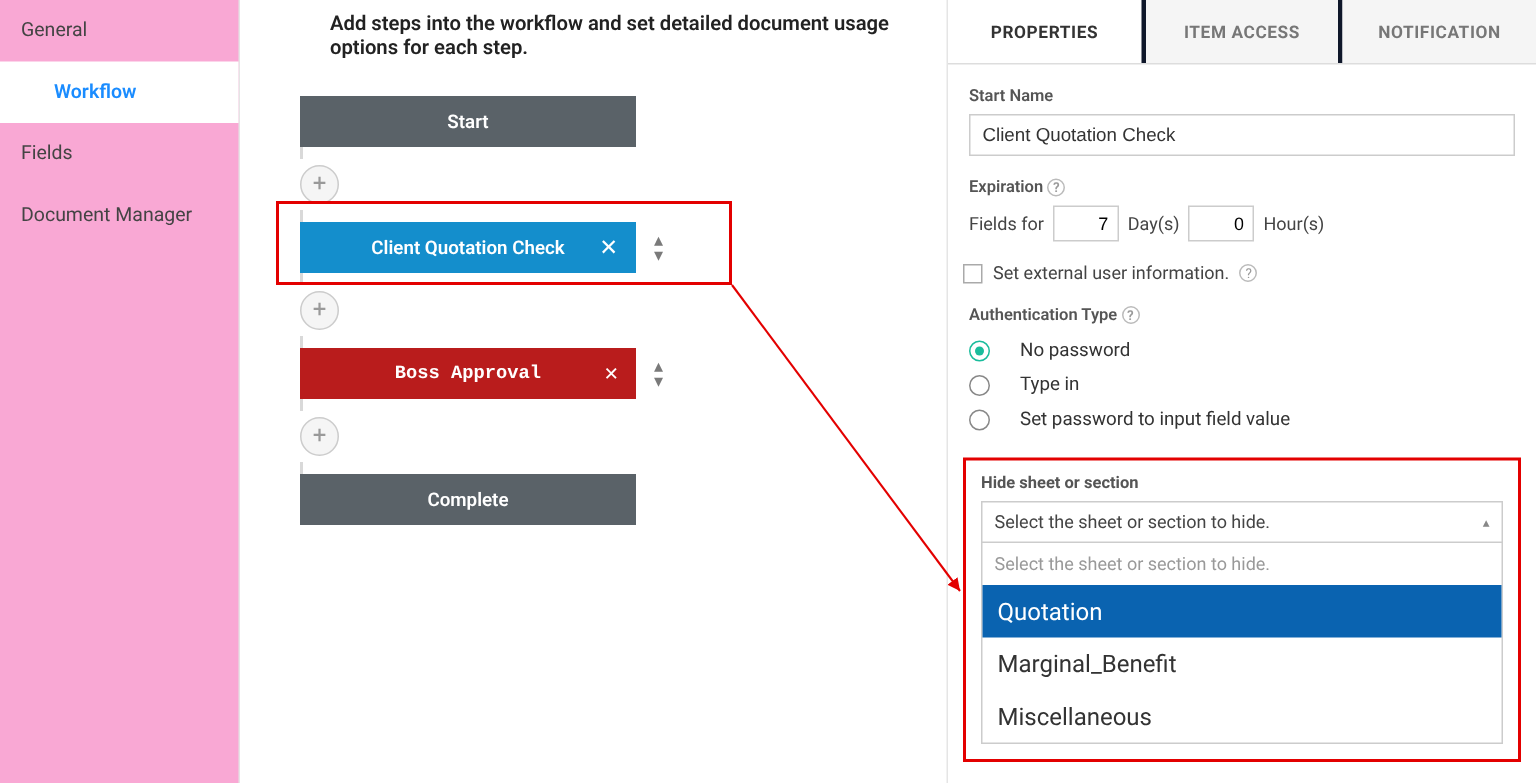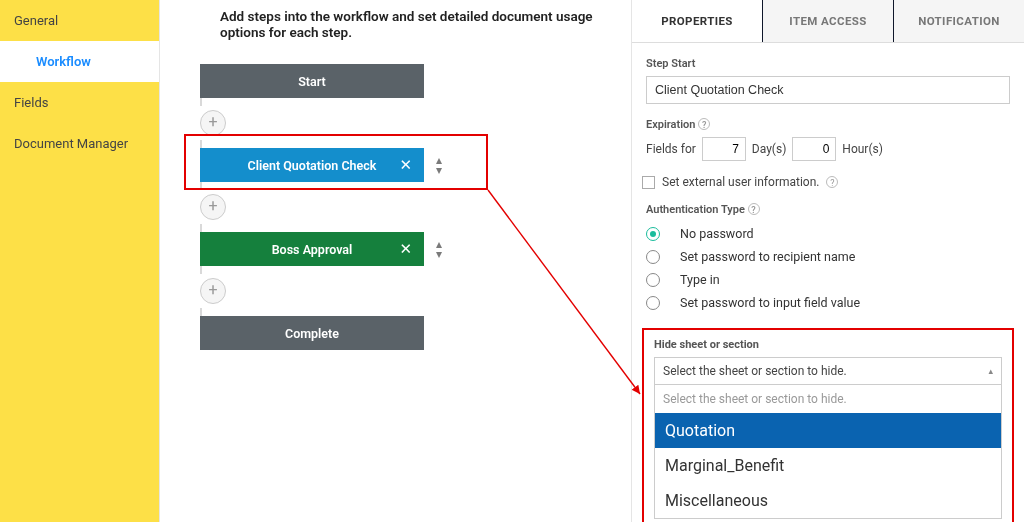--- a/index.html
+++ b/index.html
@@ -9,21 +9,21 @@
     font-size: 13px;
     color: #333;
     background: #fff;
     width: 1024px; height: 522px;
     overflow: hidden;
   }
   .app { display: flex; width: 1024px; height: 522px; }
   
   .sidebar {
     width: 160px;
-    background: #fde047;
+    background: #f9a8d4;
     border-right: 1px solid #e5e5e5;
     padding-top: 0;
   }
   .sidebar-item {
     padding: 13px 14px;
     color: #444;
     cursor: pointer;
     font-size: 13px;
   }
   .sidebar-item.active {
@@ -67,21 +67,21 @@
     display: flex;
     align-items: center;
     justify-content: center;
     color: #fff;
     font-size: 12.5px;
     font-weight: 600;
     position: relative;
   }
   .step.gray { background: #5a6268; }
   .step.blue { background: #148ecc; }
-  .step.teal { background: #15803d; }
+  .step.teal { background: #b91c1c; font-family: Liberation Mono, monospace; }
   .step .close {
     position: absolute;
     right: 12px;
     top: 50%;
     transform: translateY(-50%);
     font-size: 15px;
     cursor: pointer;
     font-weight: 400;
   }
   .connector {
@@ -135,21 +135,21 @@
   .tab {
     flex: 1;
     text-align: center;
     padding: 14px 6px;
     font-size: 11.5px;
     font-weight: 700;
     letter-spacing: 0.4px;
     color: #777;
     background: #f5f5f5;
     cursor: pointer;
-    border-right: 1px solid #0f172a;
+    border-right: 3px solid #0f172a;
   }
   .tab:last-child { border-right: none; }
   .tab.active { background: #fff; color: #333; }
   .section { margin-top: 14px; padding: 0 4px; }
   .label-sm {
     font-size: 11px; color: #555; font-weight: 600;
     margin-bottom: 6px;
   }
   .text-input {
     width: 100%;
@@ -294,21 +294,21 @@
     </svg>
 
     <div class="props-col">
       <div class="tabs">
         <div class="tab active">PROPERTIES</div>
         <div class="tab">ITEM ACCESS</div>
         <div class="tab">NOTIFICATION</div>
       </div>
 
       <div class="section">
-        <div class="label-sm">Step Start</div>
+        <div class="label-sm">Start Name</div>
         <input class="text-input" value="Client Quotation Check" style="">
       </div>
 
       <div class="section">
         <div class="label-sm">
           <span>Expiration</span>
           <span class="help-ic">?</span>
         </div>
         <div class="exp-row">
           <span>Fields for</span>
@@ -330,24 +330,20 @@
           <span>Authentication Type</span>
           <span class="help-ic">?</span>
         </div>
         <div class="radio-group">
           <div class="radio-row">
             <span class="radio checked"></span>
             <span>No password</span>
           </div>
           <div class="radio-row">
             <span class="radio"></span>
-            <span>Set password to recipient name</span>
-          </div>
-          <div class="radio-row">
-            <span class="radio"></span>
             <span>Type in</span>
           </div>
           <div class="radio-row">
             <span class="radio"></span>
             <span>Set password to input field value</span>
           </div>
         </div>
       </div>
 
       <div class="hide-section">

